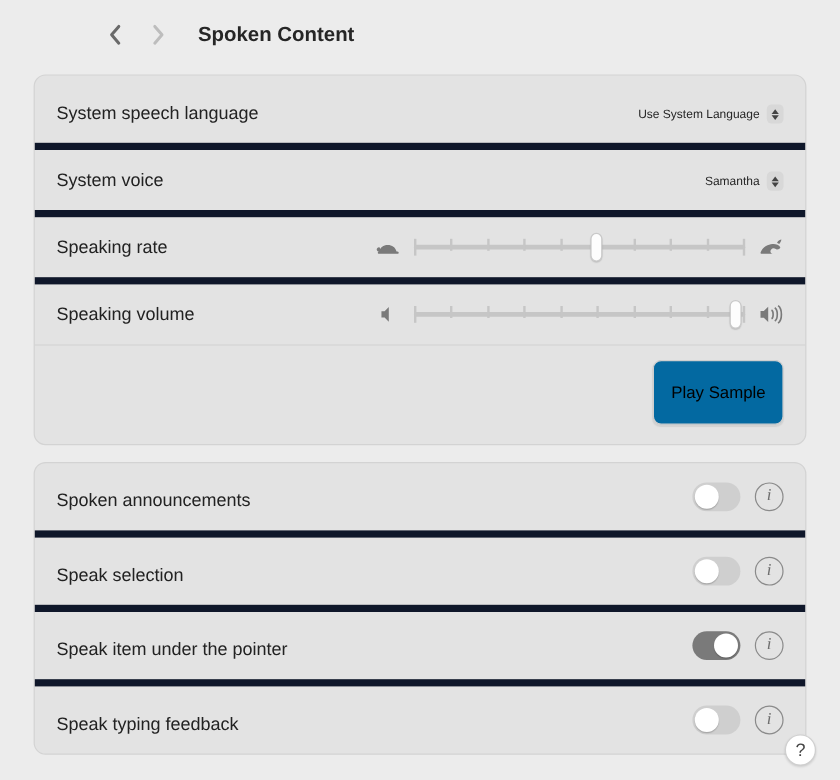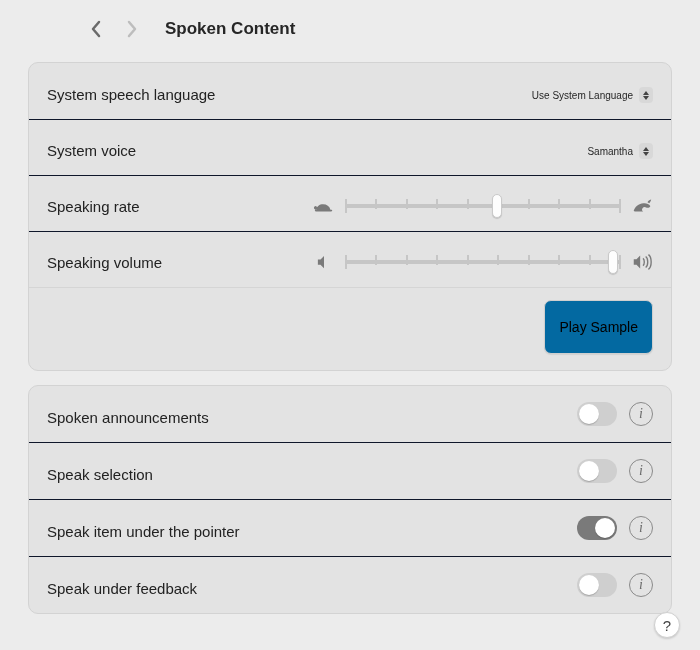--- a/index.html
+++ b/index.html
@@ -38,21 +38,21 @@
     background: #e3e3e3;
     border: 1px solid #d3d3d3;
     border-radius: 10px;
   }
   .row {
     display: flex;
     align-items: flex-end;
     padding: 16px 18px;
     min-height: 56px;
   }
-  .row + .row { border-top: 1px solid #0f172a; }
+  .row + .row { border-top: 6px solid #0f172a; }
   .row-label { flex: 0 0 auto; font-size: 15px; color: #222; }
   .row-spacer { flex: 1; }
 
   .popup {
     display: flex;
     align-items: center;
     gap: 6px;
     font-size: 10px;
   }
   .popup-arrows {
@@ -299,21 +299,21 @@
     <span class="row-label">Speak item under the pointer</span>
     <span class="row-spacer"></span>
     <div class="toggle" data-state="on">
       <div class="toggle-knob"></div>
     </div>
     <div class="info-btn">
       <span>i</span>
     </div>
     </div>
     <div class="row">
-    <span class="row-label">Speak under feedback</span>
+    <span class="row-label">Speak typing feedback</span>
     <span class="row-spacer"></span>
     <div class="toggle" data-state="off">
       <div class="toggle-knob"></div>
     </div>
     <div class="info-btn">
       <span>i</span>
     </div>
     </div>
   </div>
 

